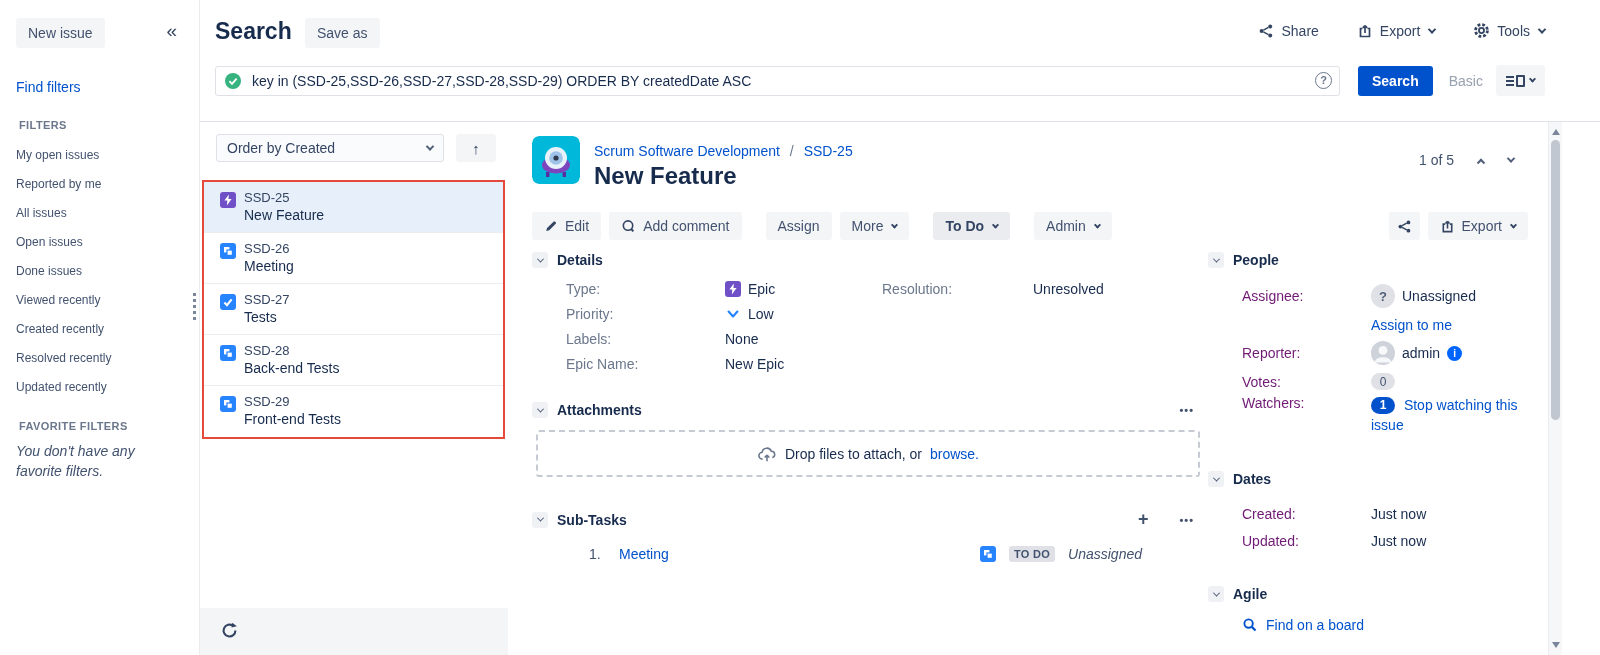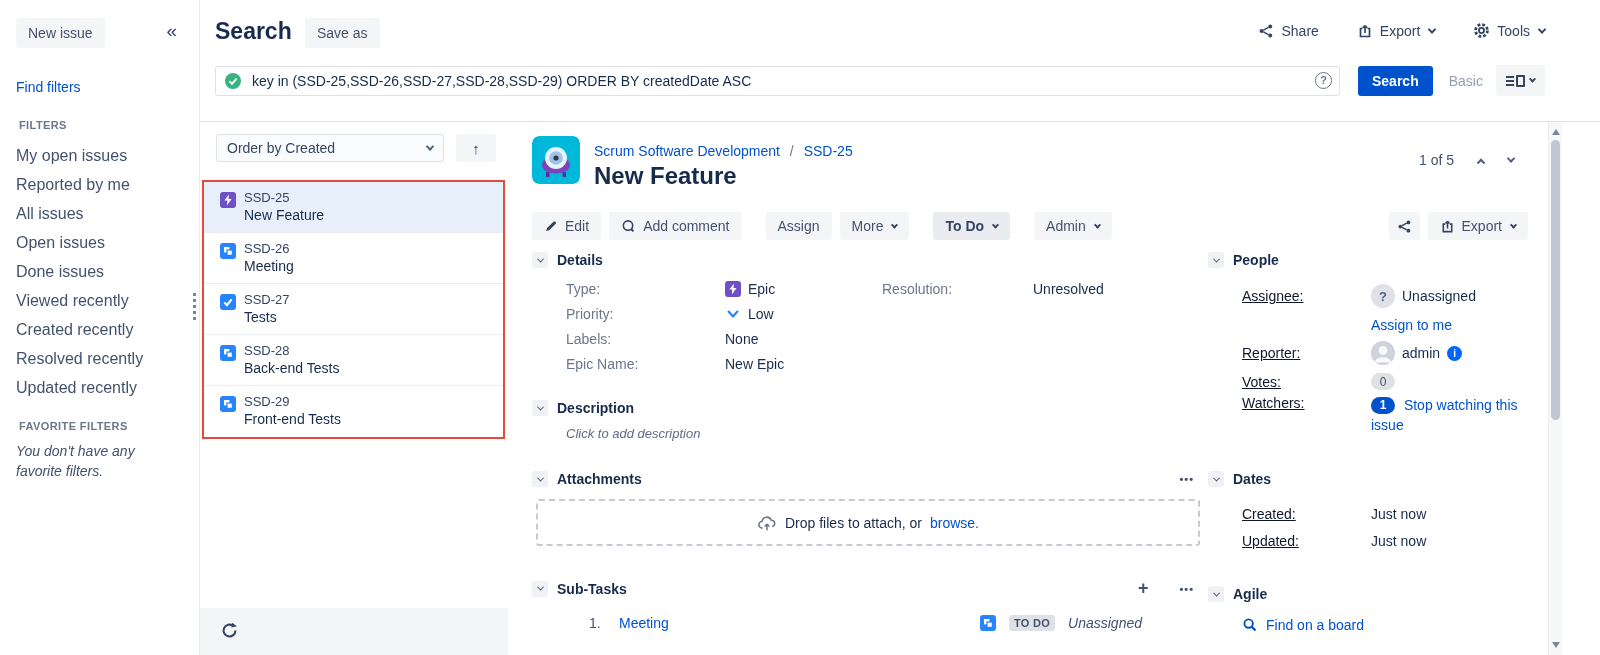--- a/index.html
+++ b/index.html
@@ -29,21 +29,21 @@
   .link { color:#0052CC; cursor:pointer; }
 
   
   .sidebar { position:absolute; left:0; top:0; width:200px; height:655px; background:#fff;
     border-right:1px solid #EBECF0; }
   .new-search { position:absolute; left:16px; top:18px; }
   .collapse { position:absolute; right:22px; top:20px; font-size:19px; color:#344563; cursor:pointer; }
   .find-filters { position:absolute; left:16px; top:79px; font-size:14px; }
   .side-heading { position:absolute; left:19px; font-size:11px; font-weight:bold; color:#6B778C; letter-spacing:.4px; }
   .filter-list { position:absolute; left:16px; top:141px; list-style:none; }
-  .filter-list li { height:29px; line-height:29px; font-size:16px; color:#42526E; cursor:pointer; white-space:nowrap; }
+  .filter-list li { height:29px; line-height:29px; font-size:12px; color:#42526E; cursor:pointer; white-space:nowrap; }
   .fav-empty { position:absolute; left:16px; top:441px; width:155px; font-size:14px; font-style:italic;
     color:#42526E; line-height:20px; }
 
   
   .topbar { position:absolute; left:200px; top:0; width:1400px; height:122px; background:#fff;
     border-bottom:1px solid #DFE1E6; }
   .page-title { position:absolute; left:15px; top:18px; font-size:23px; font-weight:600; color:#172B4D; }
   .saveas { position:absolute; left:105px; top:18px; }
   .top-actions { position:absolute; right:55px; top:22px; display:flex; align-items:center; gap:38px; }
   .top-action { display:inline-flex; align-items:center; gap:7px; font-size:14px; color:#344563; cursor:pointer; }
@@ -128,21 +128,21 @@
   .st-row { margin-top:16px; display:flex; align-items:center; font-size:14px; }
   .st-num { margin-left:57px; width:30px; color:#42526E; }
   .st-title { color:#0052CC; }
   .st-trail { margin-left:auto; margin-right:66px; display:flex; align-items:center; gap:13px; }
   .status-lozenge { background:#DFE1E6; color:#42526E; font-size:11px; font-weight:bold; letter-spacing:.3px;
     border-radius:3px; padding:2px 5px; }
   .st-assignee { font-style:italic; color:#42526E; }
 
   .aside-sec .rows { margin-top:13px; }
   .arow { display:flex; align-items:center; padding-left:34px; min-height:27px; font-size:14px; }
-  .arow .alabel { width:129px; flex:0 0 129px; color:#0f172a;text-decoration:underline; }
+  .arow .alabel { width:129px; flex:0 0 129px; color:#701a75; }
   .arow .avalue { display:flex; align-items:center; gap:7px; color:#172B4D; }
   .arow.tall { min-height:30px; }
   .watch-wrap { width:178px; line-height:20px; }
   .watch-wrap .pill { margin-right:5px; vertical-align:1px; }
   .qavatar { width:24px; height:24px; border-radius:50%; background:#DFE1E6; color:#505F79;
     display:inline-flex; align-items:center; justify-content:center; font-size:13px; font-weight:bold; }
   .info-badge { width:15px; height:15px; border-radius:50%; background:#0065FF; color:#fff; font-size:10px;
     font-weight:bold; font-style:normal; display:inline-flex; align-items:center; justify-content:center; cursor:pointer; }
   .dates-sec { margin-top:36px; }
   .agile-sec { margin-top:32px; }
@@ -433,29 +433,20 @@
           <span class="fvalue">None</span>
           <span></span>
             <span></span>
 
           <span class="flabel">Epic Name:</span>
           <span class="fvalue">New Epic</span>
           <span></span>
             <span></span>
         </div>
 
-        <div class="desc-sec">
-          <div class="sec-head">
-            <span class="sec-chevbox">
-                <span class="chev"></span>
-              </span>
-            <span>Description</span>
-          </div>
-          <div class="desc-placeholder">Click to add description</div>
-        </div>
 
         <div class="attach-sec">
           <div class="sec-head attach-head">
             <span class="sec-chevbox">
                 <span class="chev"></span>
               </span>
             <span>Attachments</span>
             <span class="meatball">•••</span>
           </div>
           <div class="dropzone">

